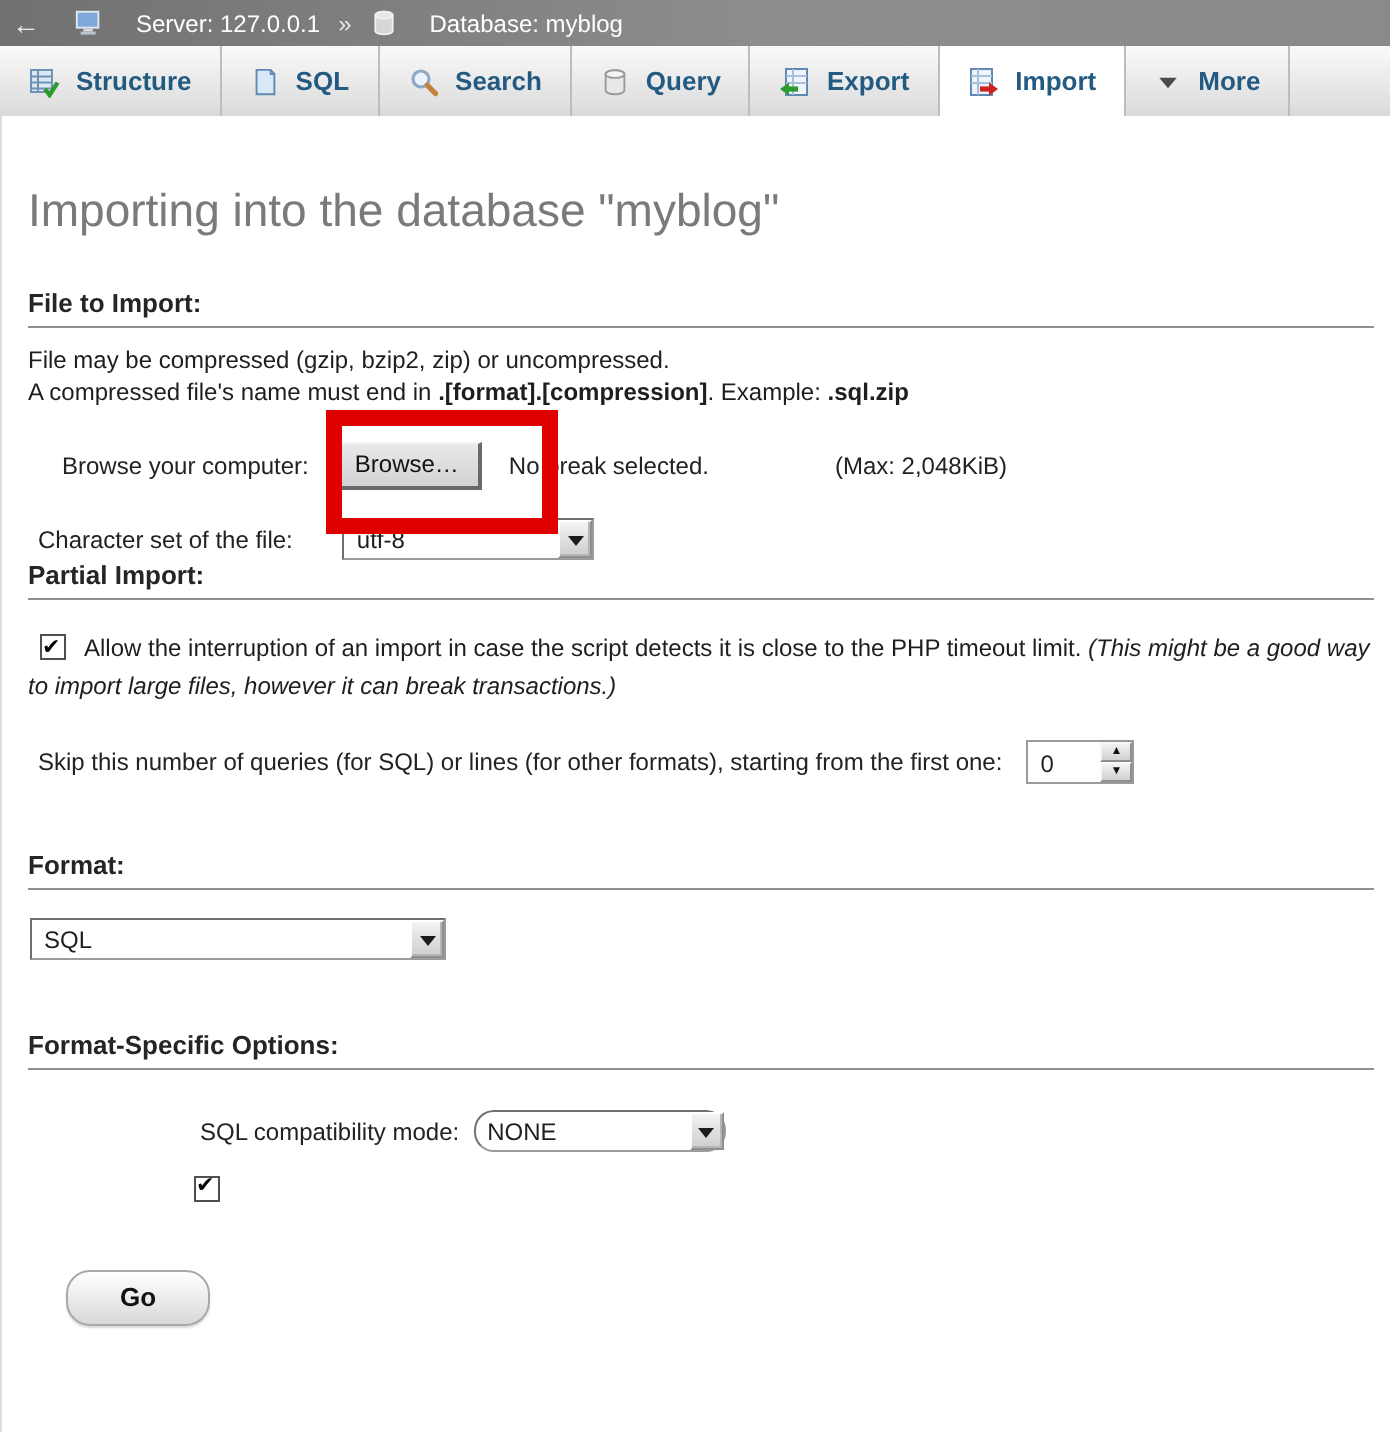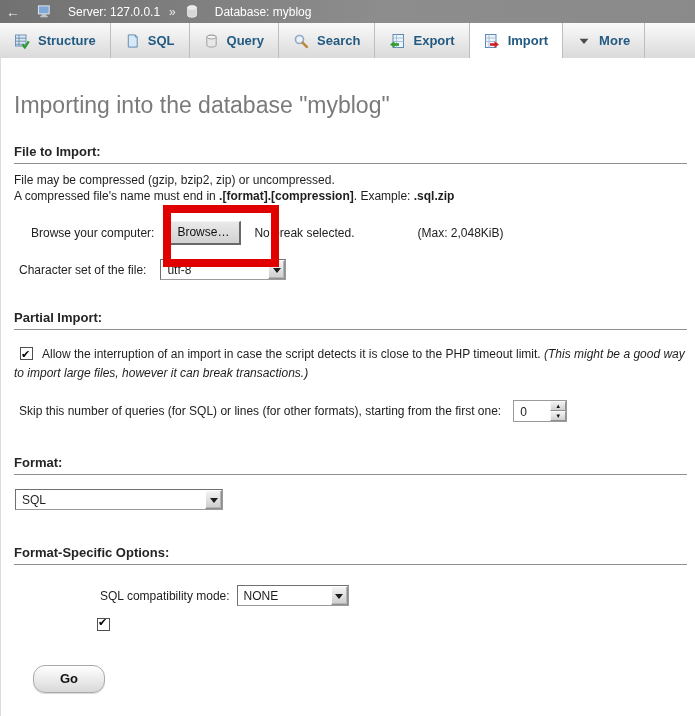--- a/index.html
+++ b/index.html
@@ -28,21 +28,21 @@
   .tab svg { display:block; }
   .tab-fill { flex:1; }
   
   .content { position:relative; padding:0 6px 0 13px; border-left:1px solid #dcdcdc; height:658px; background:#fff; }
   .page-title { padding-top:34px; font-size:23px; color:#7a7a7a; letter-spacing:0; }
   .sect {
     font-size:13px; font-weight:bold; color:#252525;
     padding-bottom:4px; border-bottom:1px solid #909090; margin-right:2px;
   }
   .sect-file { margin-top:25px; }
-  .sect-partial { margin-top:30px; }
+  .sect-partial { }
   .sect-format { margin-top:33px; }
   .sect-options { margin-top:35px; }
   .para { margin-top:8px; line-height:16px; color:#1e1e1e; }
   .row { display:flex; align-items:center; margin-left:5px; }
   .browse-row { margin-top:16px; position:relative; height:26px;margin-left:17px; }
   .charset-row { margin-top:13px; }
   .note-italic { font-style:italic; }
   .allow-para { margin-top:15px; line-height:19px; padding-right:2px; }
   .skip-row { margin-top:17px; }
   .mono { font-family:"DejaVu Sans Mono", monospace; font-size:11px; }
@@ -141,35 +141,35 @@
     <span>
       <svg width="15" height="16" viewBox="0 0 16 16">
         <path d="M3.5 1.5h7.5l2 2.2v10.8H3.5z" fill="#d7e8f7" stroke="#5d89b3"></path>
         <path d="M11 1.5v2.2h2" fill="none" stroke="#5d89b3"></path>
       </svg>
     </span>
     <span>SQL</span>
   </div>
   <div class="tab">
     <span>
+      <svg width="16" height="16" viewBox="0 0 16 16">
+        <circle cx="6.5" cy="6.5" r="4" fill="#eaf3fb" stroke="#8fa9c4" stroke-width="1.6"></circle>
+        <line x1="9.6" y1="9.6" x2="13.8" y2="13.8" stroke="#c2833c" stroke-width="2.6" stroke-linecap="round"></line>
+      </svg>
+    </span>
+    <span>Search</span>
+  </div>
+  <div class="tab">
+    <span>
       <svg width="15" height="16" viewBox="0 0 16 16">
         <path d="M3 3.8c0-1.2 2.2-2.1 5-2.1s5 .9 5 2.1v8.6c0 1.2-2.2 2.1-5 2.1s-5-.9-5-2.1z" fill="#e8e8e8" stroke="#9a9a9a"></path>
         <ellipse cx="8" cy="3.8" rx="5" ry="2" fill="#f5f5f5" stroke="#9a9a9a"></ellipse>
       </svg>
     </span>
     <span>Query</span>
-  </div>
-  <div class="tab">
-    <span>
-      <svg width="16" height="16" viewBox="0 0 16 16">
-        <circle cx="6.5" cy="6.5" r="4" fill="#eaf3fb" stroke="#8fa9c4" stroke-width="1.6"></circle>
-        <line x1="9.6" y1="9.6" x2="13.8" y2="13.8" stroke="#c2833c" stroke-width="2.6" stroke-linecap="round"></line>
-      </svg>
-    </span>
-    <span>Search</span>
   </div>
   <div class="tab">
     <span>
       <svg width="16" height="16" viewBox="0 0 16 16">
         <rect x="4" y="1.5" width="10.5" height="13" fill="#eef4fa" stroke="#5d89b3"></rect>
         <path d="M4 5h10.5M4 8.5h10.5M7.5 1.5v13" stroke="#a4c0da"></path>
         <path d="M5 10.2h5v2.6H5z" fill="#2e9b2e"></path>
         <path d="M5.5 8.2L1 11.5l4.5 3.3z" fill="#2e9b2e"></path>
       </svg>
     </span>
@@ -211,21 +211,21 @@
   <div class="row browse-row">
     <span class="lbl">Browse your computer:</span>
     <button class="winbtn" style="margin-left:12px;">Browse…</button>
     <span style="margin-left:13px;">No break selected.</span>
     <span style="margin-left:63px;">(Max: 2,048KiB)</span>
     <div class="red-annotation"></div>
   </div>
 
   <div class="row charset-row">
     <span class="lbl">Character set of the file:</span>
-    <div class="sel" style="margin-left:14px; width:126px;gap:29px;">
+    <div class="sel" style="margin-left:25px; width:126px;gap:29px;">
       <span class="val">utf-8</span>
       <span class="btn">
           <span class="tri-down"></span>
         </span>
     </div>
   </div>
 
   
   <div class="sect sect-partial">Partial Import:</div>
   <div class="para allow-para">
@@ -251,21 +251,21 @@
       <span class="btn">
           <span class="tri-down"></span>
         </span>
     </div>
   </div>
 
   
   <div class="sect sect-options">Format-Specific Options:</div>
   <div class="row" style="margin-top:20px; margin-left:86px;">
     <span class="lbl">SQL compatibility mode:</span>
-    <div class="sel" style="margin-left:7px; width:112px;">
+    <div class="sel" style="margin-left:7px; width:126px;border-radius:10px;">
       <span class="val">NONE</span>
       <span class="btn">
           <span class="tri-down"></span>
         </span>
     </div>
   </div>
   <div class="row" style="margin-top:12px; margin-left:83px;">
     <span class="cb">
         <span class="mark">✔</span>
       </span>

